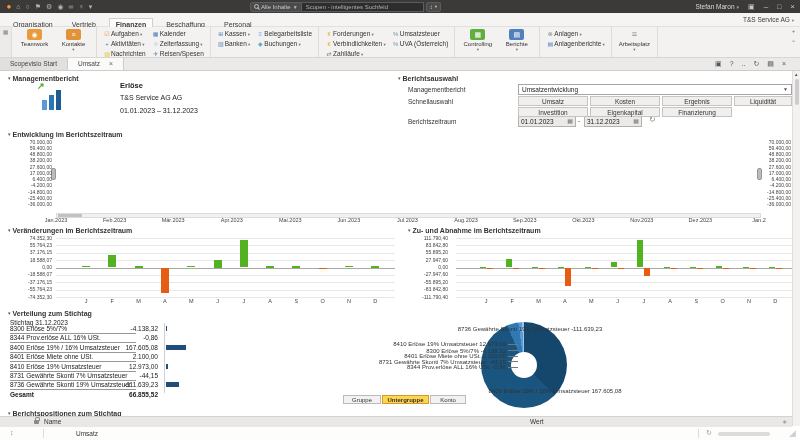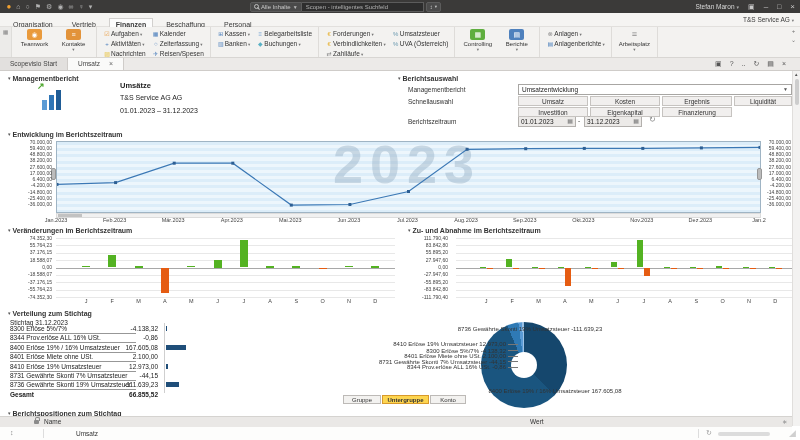--- a/index.html
+++ b/index.html
@@ -265,52 +265,33 @@
   <div class="sechdr" style="left:408px;top:156px;"><span class="tri">▾</span><span>Zu- und Abnahme im Berichtszeitraum</span></div>
   <div class="sechdr" style="left:8px;top:239px;"><span class="tri">▾</span><span>Verteilung zum Stichtag</span></div>
   <div class="sechdr" style="left:8px;top:339px;"><span class="tri">▾</span><span>Berichtspositionen zum Stichtag</span></div>
 
   <div class="mgmticon">
     <span class="arrow">↗</span>
     <i class="b1"></i>
       <i class="b2"></i>
       <i class="b3"></i>
   </div>
-  <div class="rpt-title">Umsätze</div>
+  <div class="rpt-title">Erlöse</div>
   <div class="rpt-co">T&amp;S Service AG AG</div>
   <div class="rpt-period">01.01.2023 – 31.12.2023</div>
 
   <div class="sellbl" style="top:15px;">Managementbericht</div>
   <div class="sellbl" style="top:27px;">Schnellauswahl</div>
   <div class="sellbl" style="top:47px;">Berichtszeitraum</div>
   <div class="selselect"><span class="dcaret">▼</span><span>Umsatzentwicklung</span></div>
   <div class="datebox" id="date-from" style="left:518px;"><span class="cal">▦</span><span>01.01.2023</span></div>
   <div class="datedash">-</div>
   <div class="datebox" id="date-to" style="left:584px;"><span class="cal">▦</span><span>31.12.2023</span></div>
   <div class="refresh-dates">↻</div>
 
-  <div id="line-plot">
-    <div class="watermark">2023</div>
-  <svg width="703" height="70">
-        <polyline points="0.0,42.4 58.6,40.6 117.2,21.2 175.8,21.2 234.3,63.1 292.9,62.5 351.5,49.5 410.1,7.3 468.7,6.7 527.3,6.4 585.8,6.4 644.4,5.9 703.0,5.4" fill="none" stroke="#3b78b5" stroke-width="1.2"></polyline>
-        <rect x="-1.5" y="40.9" width="3" height="3" fill="#2d5f94"></rect>
-        <rect x="57.1" y="39.1" width="3" height="3" fill="#2d5f94"></rect>
-        <rect x="115.7" y="19.7" width="3" height="3" fill="#2d5f94"></rect>
-        <rect x="174.3" y="19.7" width="3" height="3" fill="#2d5f94"></rect>
-        <rect x="232.8" y="61.6" width="3" height="3" fill="#2d5f94"></rect>
-        <rect x="291.4" y="61.0" width="3" height="3" fill="#2d5f94"></rect>
-        <rect x="350.0" y="48.0" width="3" height="3" fill="#2d5f94"></rect>
-        <rect x="408.6" y="5.8" width="3" height="3" fill="#2d5f94"></rect>
-        <rect x="467.2" y="5.2" width="3" height="3" fill="#2d5f94"></rect>
-        <rect x="525.8" y="4.9" width="3" height="3" fill="#2d5f94"></rect>
-        <rect x="584.3" y="4.9" width="3" height="3" fill="#2d5f94"></rect>
-        <rect x="642.9" y="4.4" width="3" height="3" fill="#2d5f94"></rect>
-        <rect x="701.5" y="3.9" width="3" height="3" fill="#2d5f94"></rect>
-      </svg>
-    </div>
   <div class="handle" style="left:51px;"></div>
   <div class="handle" style="left:757px;"></div>
   <div class="hscroll">
       <div class="hthumb"></div>
     </div>
 
   <div class="stichtag">Stichtag 31.12.2023</div>
   <div class="vaxis"></div>
   <div class="gesamt-lbl">Gesamt</div>
   <div class="gesamt-val">66.855,52</div>

